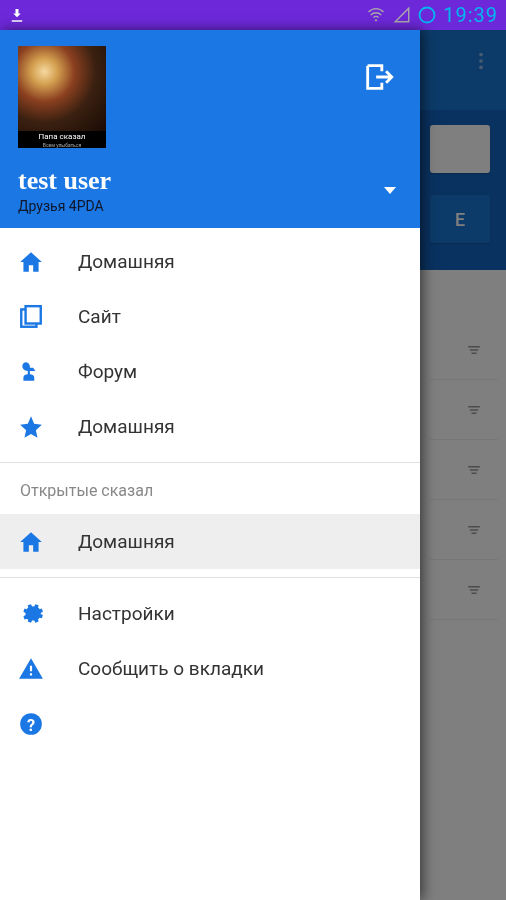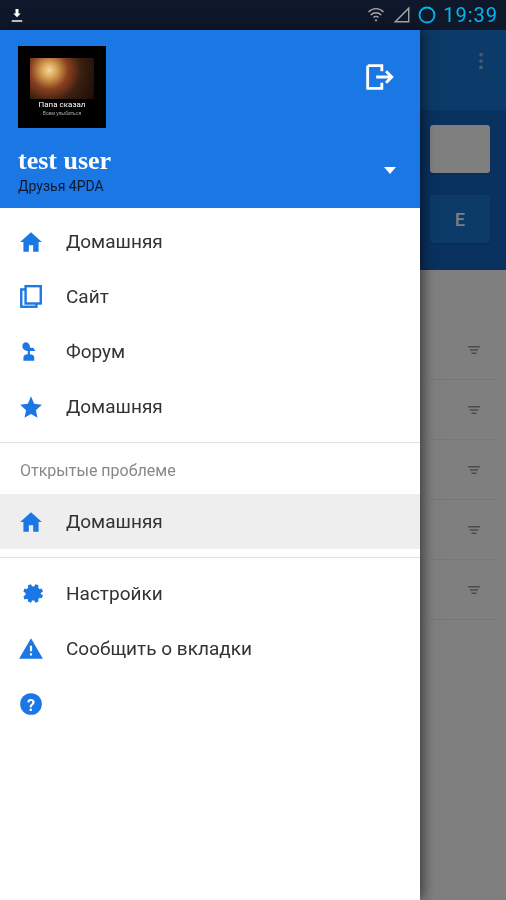--- a/index.html
+++ b/index.html
@@ -1,20 +1,20 @@
 <!DOCTYPE html>
 <html><head>
 <meta charset="utf-8">
 <style>
 * { margin: 0; padding: 0; box-sizing: border-box; font-family: Roboto, Arial, sans-serif; }
 html, body { width: 506px; height: 900px; overflow: hidden; background: #000; }
 
 .status-bar {
   height: 30px;
-  background: #0f172a;
+  background: #6d28d9;
   display: flex;
   align-items: center;
   justify-content: space-between;
   padding: 0 8px;
   color: #fff;
 }
 .status-left { display: flex; align-items: center; gap: 4px; }
 .status-right { display: flex; align-items: center; gap: 6px; }
 .status-time { color: #00b8f0; font-size: 20px; font-weight: 400; letter-spacing: 1px; }
 .status-icon { display: inline-flex; }
@@ -47,23 +47,23 @@
 }
 
 .drawer-header {
   background: #1b77e3;
   padding: 16px 18px 14px 18px;
   color: #fff;
   position: relative;
 }
 
 .avatar {
-  width: 88px; height: 82px;
+  width: 88px; height: 102px;
   background: #000;
-  padding: 12px;
+  padding: 0;
   display: flex; flex-direction: column;
 }
 .avatar-img {
   flex: 1;
   background: radial-gradient(circle at 30% 30%, #f5d8a0 0%, #d4a050 15%, #8b4020 35%, #3a2010 60%, #1a0a05 100%);
   position: relative;
 }
 .avatar-caption { font-size: 8px; text-align: center; color: #fff; line-height: 1; padding: 2px 0; }
 .avatar-sub { font-size: 5px; text-align: center; color: #aaa; line-height: 1; }
 
@@ -77,21 +77,21 @@
 .user-name { font-size: 26px; font-weight: 700; color: #fff; font-family: Liberation Serif, serif; }
 .user-sub { font-size: 14px; color: #0f172a; margin-top: 2px; }
 .caret { width: 0; height: 0; border-left: 6px solid transparent; border-right: 6px solid transparent; border-top: 7px solid #fff; margin-right: 6px; }
 
 .menu { flex: 1; overflow-y: auto; padding-top: 6px; }
 .menu-item {
   display: flex; align-items: center;
   height: 55px;
   padding: 0 18px;
   cursor: pointer;
-  gap: 22px;
+  gap: 34px;
 }
 .menu-item.active { background: #eeeeee; }
 .menu-icon { width: 26px; height: 26px; display: flex; align-items: center; justify-content: center; flex-shrink: 0; }
 .menu-label { font-size: 19px; color: #333; }
 
 .divider { height: 1px; background: #e0e0e0; margin: 8px 0; }
 .section-title { font-size: 16px; color: #888; padding: 10px 20px 14px 20px; }
 
 .filter-icon { display: inline-flex; }
 </style>
@@ -238,21 +238,21 @@
       <div class="menu-item">
         <span class="menu-icon">
           <svg width="26" height="26" viewBox="0 0 24 24">
               <path fill="#1b77e3" d="M12 2l2.9 6.9L22 10l-5.5 4.9L18 22l-6-3.5L6 22l1.5-7.1L2 10l7.1-1.1z"></path>
             </svg>
         </span>
         <span class="menu-label">Домашняя</span>
       </div>
 
       <div class="divider"></div>
-      <div class="section-title">Открытые проблеме</div>
+      <div class="section-title">Открытые сказал</div>
 
       <div class="menu-item active">
         <span class="menu-icon">
           <svg width="26" height="26" viewBox="0 0 24 24">
               <path fill="#1b77e3" d="M12 3l10 9h-3v9h-5v-6h-4v6H5v-9H2z"></path>
             </svg>
         </span>
         <span class="menu-label">Домашняя</span>
       </div>
 

